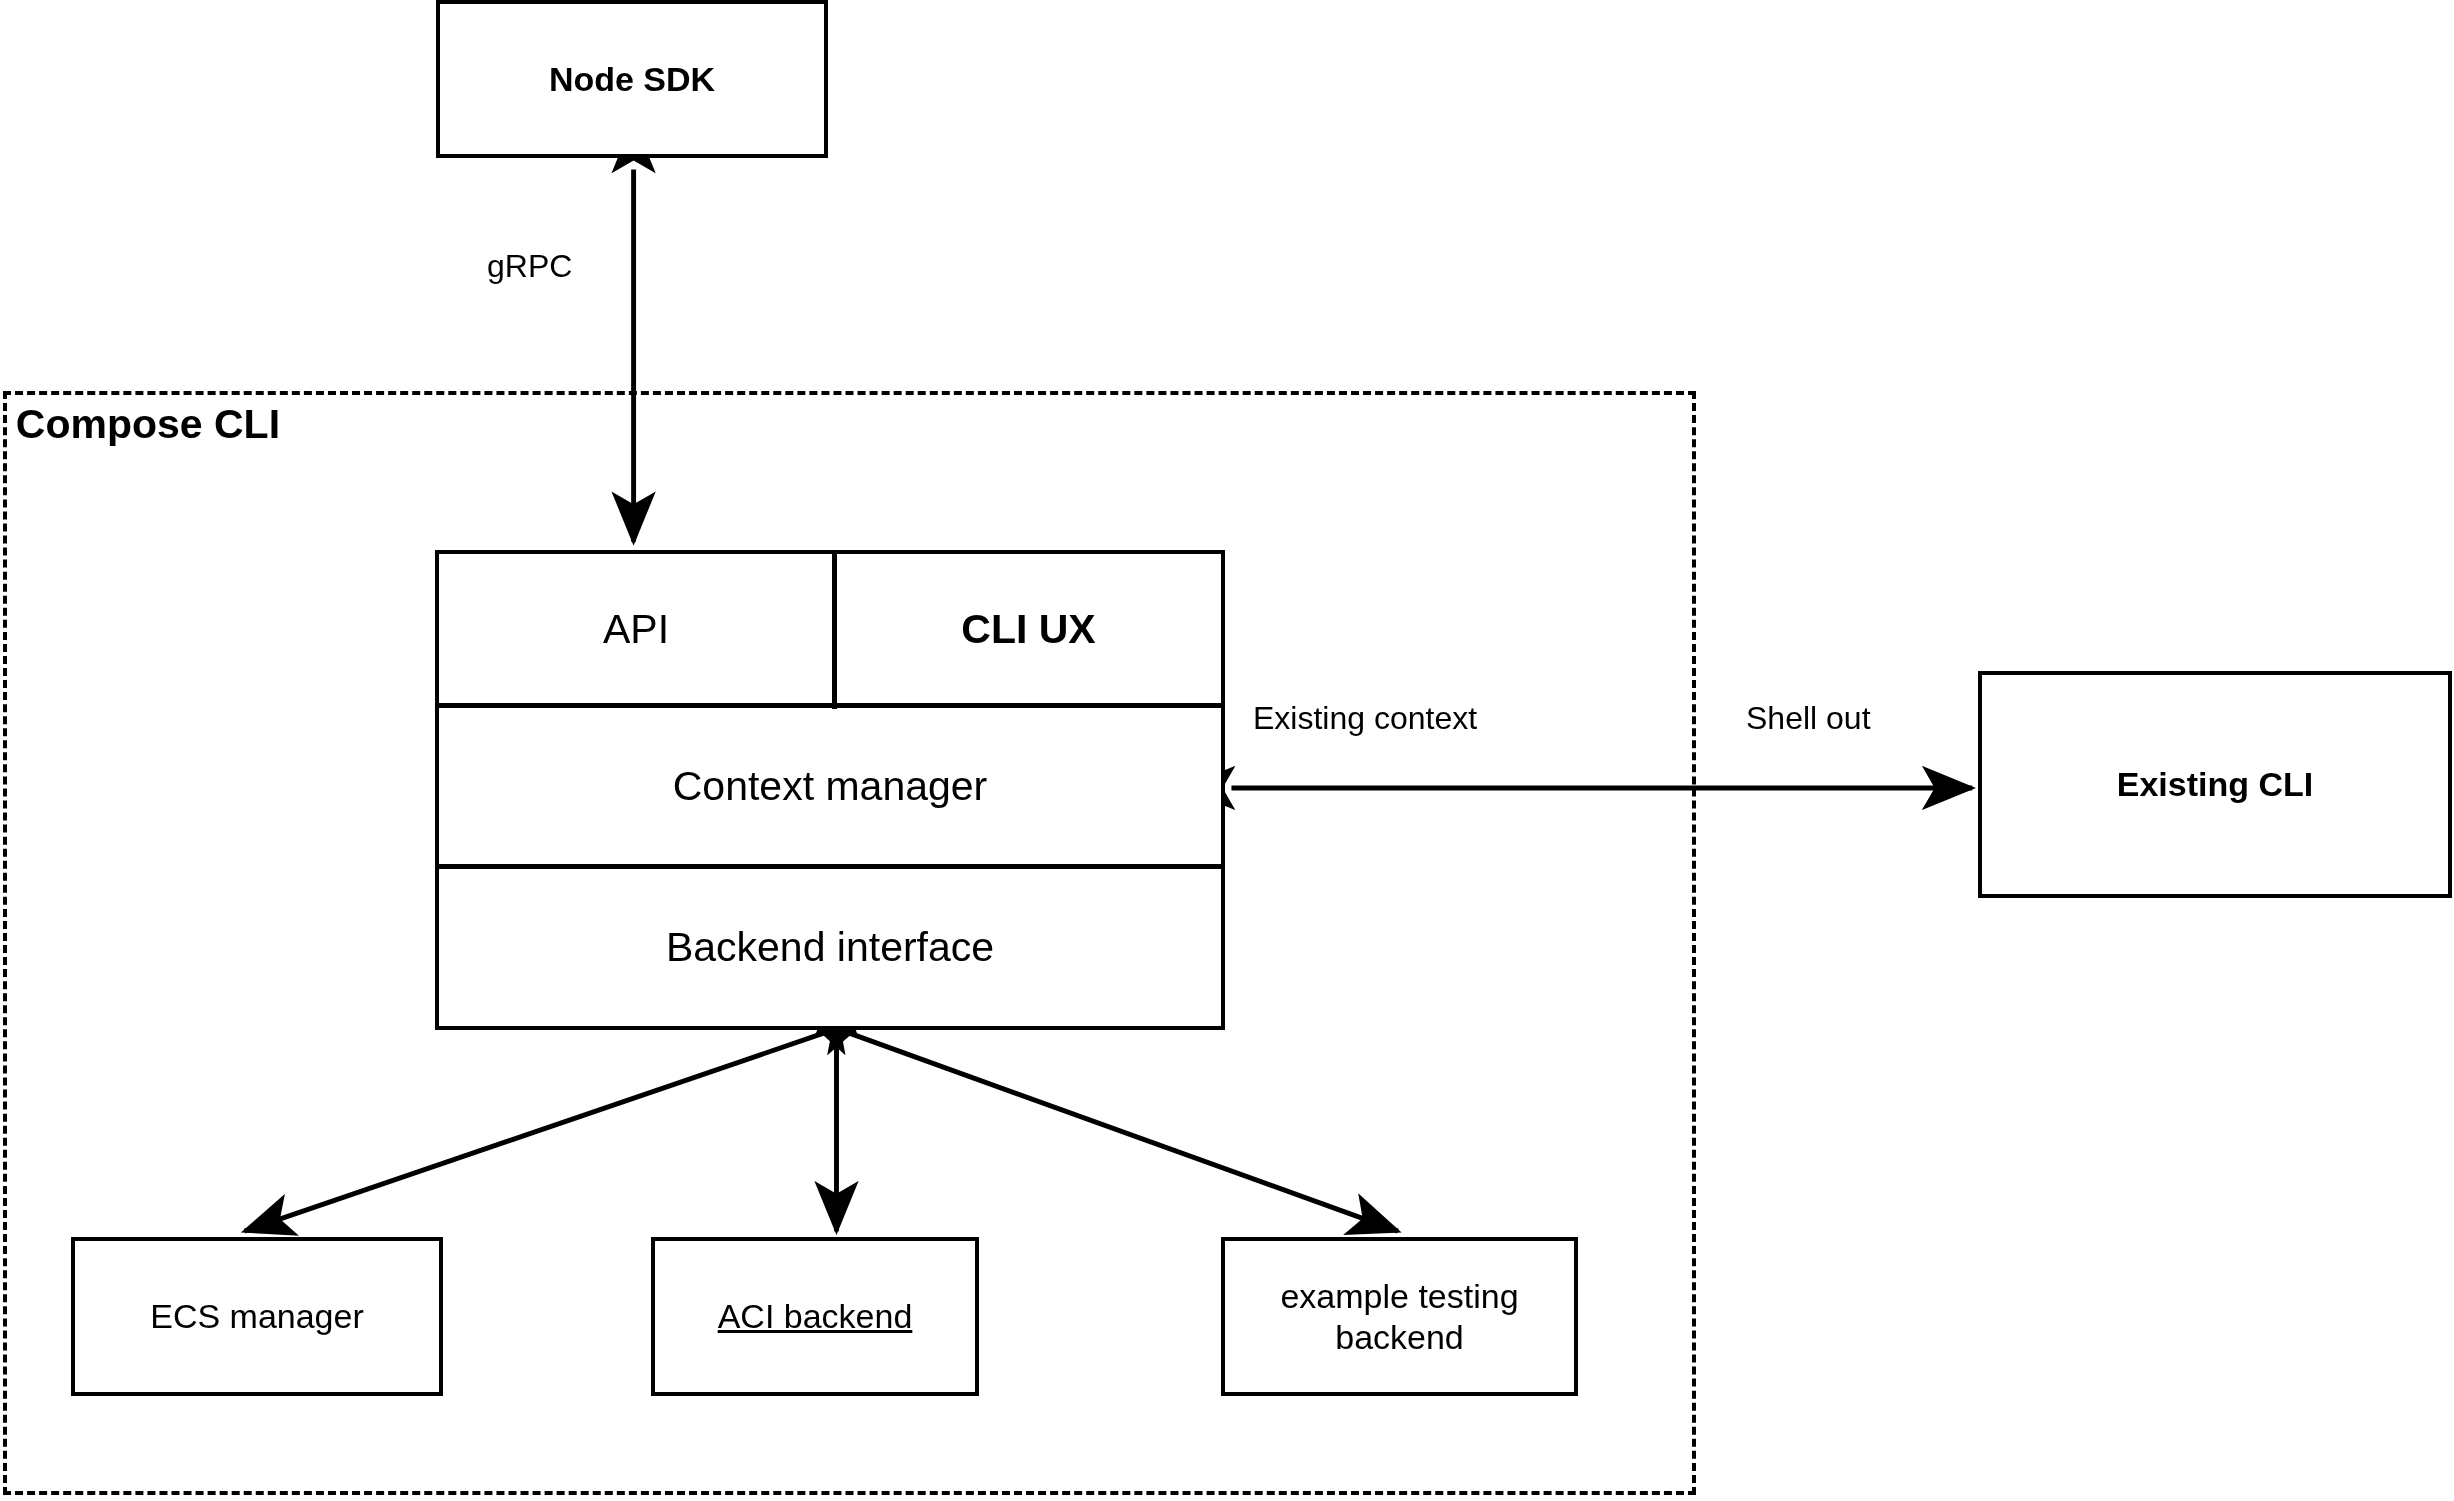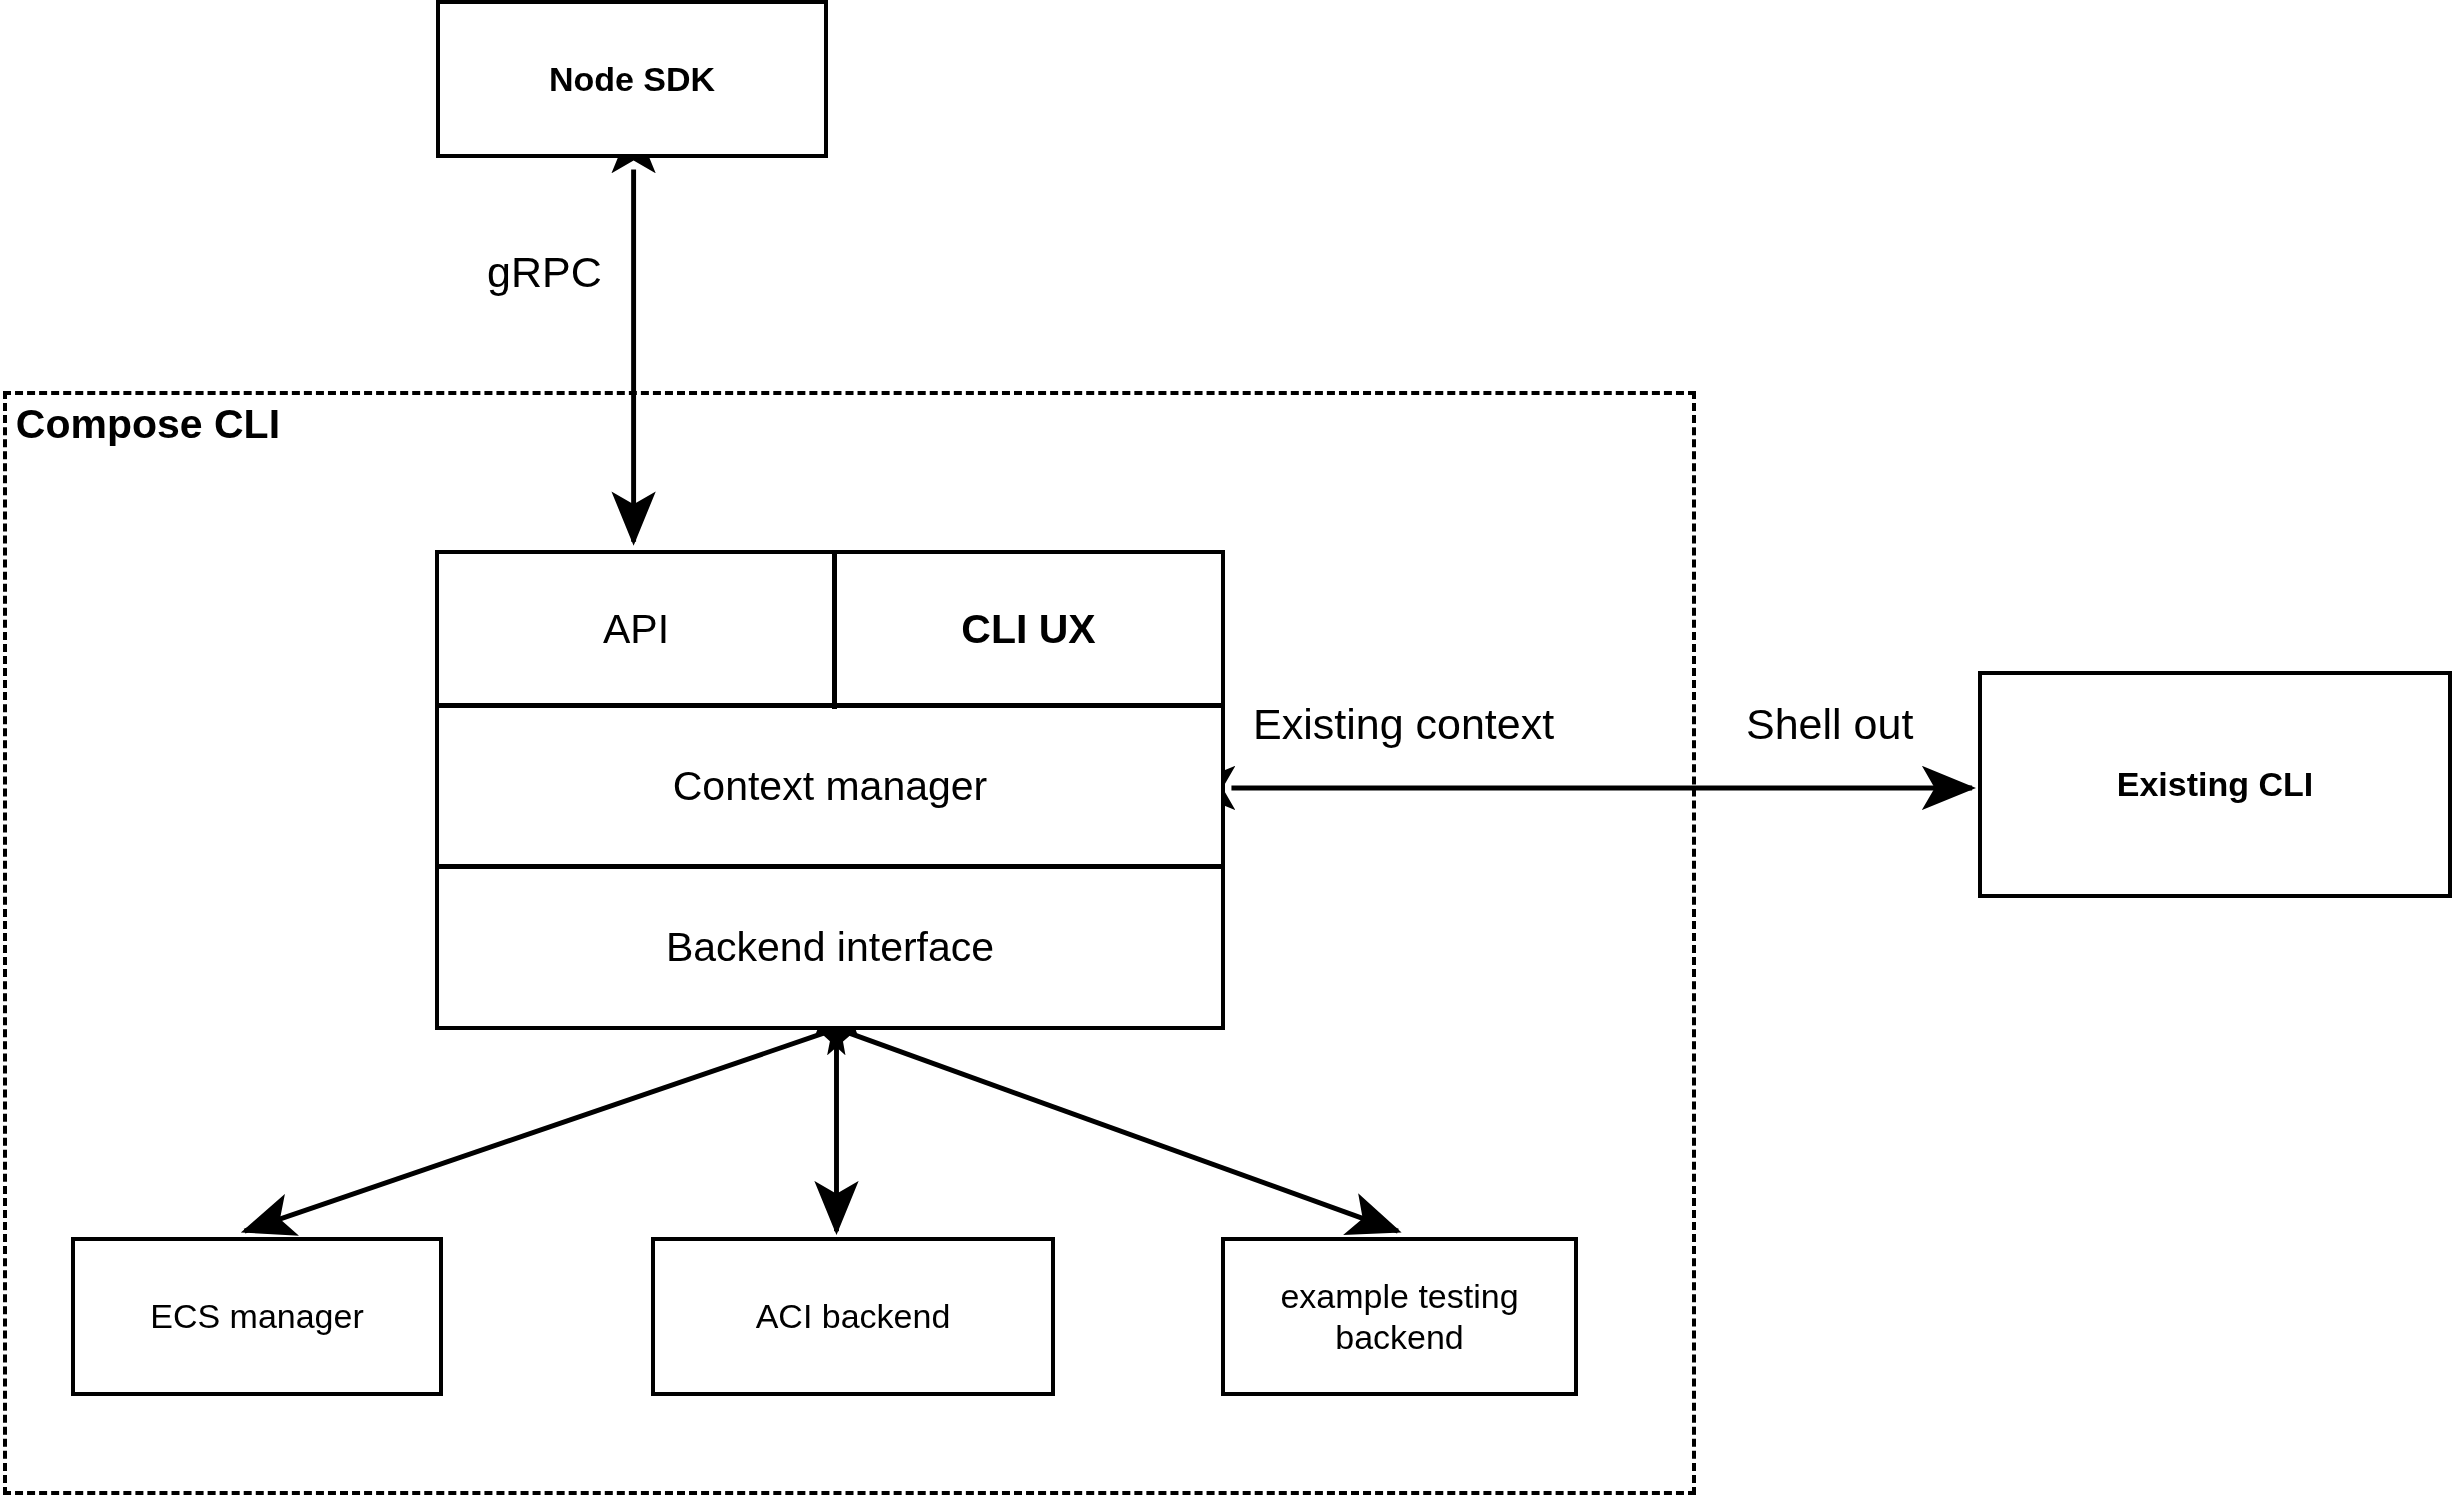--- a/index.html
+++ b/index.html
@@ -76,21 +76,21 @@
     position: absolute;
     color: #000000;
     font-size: 41px;
     font-weight: bold;
     white-space: nowrap;
     line-height: 1.1;
   }
   .edge-label {
     position: absolute;
     color: #000000;
-    font-size: 43px;
+    font-size: 32px;
     white-space: nowrap;
     line-height: 1.1;
   }
 </style>
 </head>
 <body>
 
 <div id="canvas">
 
   <div class="group-box" style="left:3px; top:391px; width:1693px; height:1104px;"></div>
@@ -146,21 +146,21 @@
   <div class="edge-label" style="left:1746px; top:701px;">Shell out</div>
 
   <div class="node bold" style="left:1978px; top:671px; width:474px; height:227px;">
     <span>Existing CLI</span>
   </div>
 
   <div class="node" style="left:71px; top:1237px; width:372px; height:159px;">
     <span>ECS manager</span>
   </div>
 
-  <div class="node" style="left:651px; top:1237px; width:404px; height:159px;">
+  <div class="node" style="left:651px; top:1237px; width:328px; height:159px;text-decoration:underline;">
     <span>ACI backend</span>
   </div>
 
   <div class="node" style="left:1221px; top:1237px; width:357px; height:159px;">
     <span style="display:block;">
       <span style="display:block;">example testing</span>
       <span style="display:block;">backend</span>
     </span>
   </div>
 

